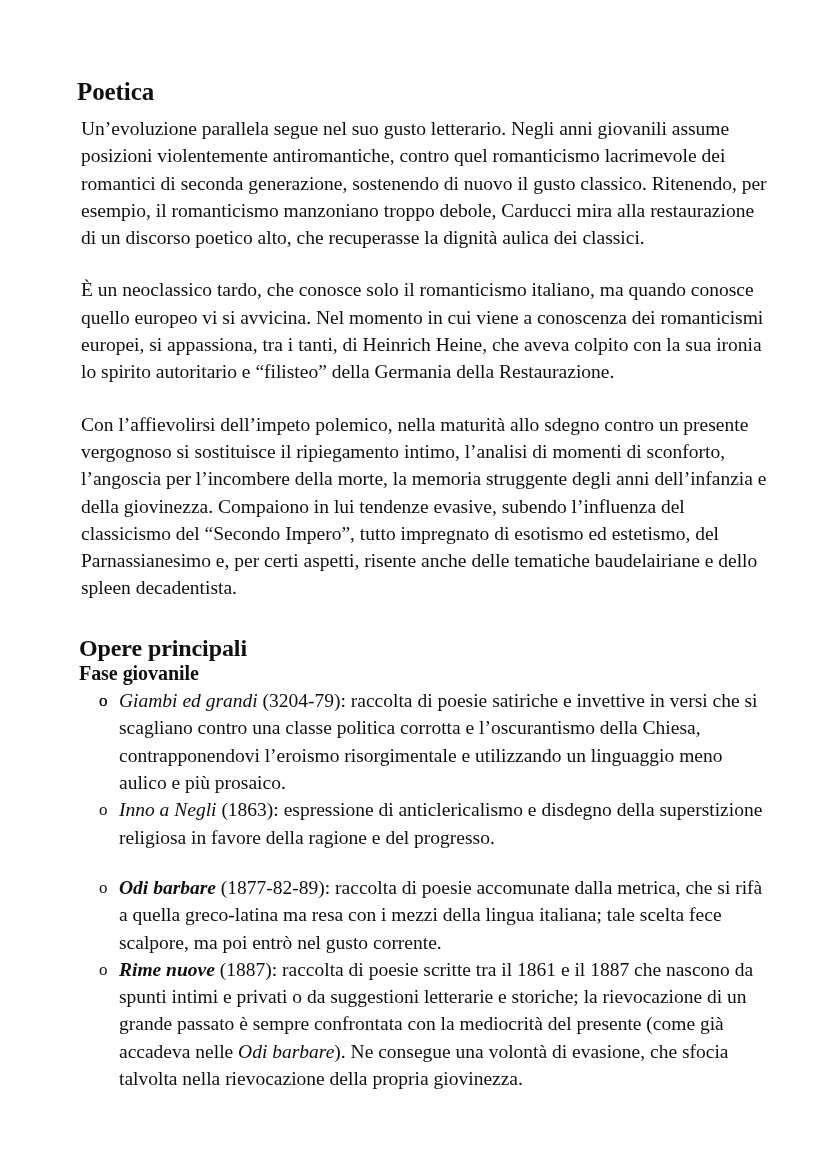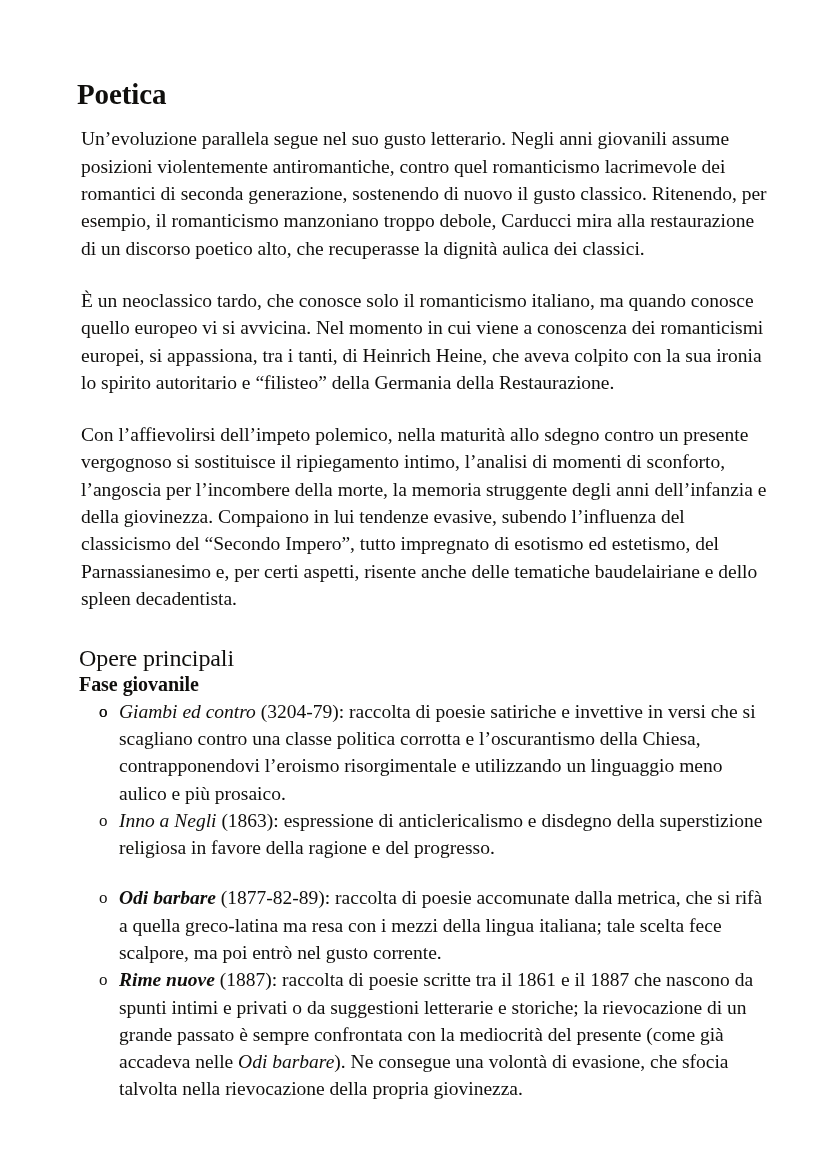--- a/index.html
+++ b/index.html
@@ -24,31 +24,31 @@
     padding: 78px 58px 0 77px;
     background: #ffffff;
   }
 
   .col {
     width: 694px;
   }
 
   
   h1.sec-title {
-    font-size: 29px;
+    font-size: 25px;
     line-height: 1.12;
     font-weight: bold;
-    margin: 0 0 15px 0;
+    margin: 0 0 9px 0;
     letter-spacing: -0.1px;
   }
 
   h2.group-title {
     font-size: 24px;
     line-height: 1.1;
-    font-weight: normal;
+    font-weight: bold;
     margin: 0 0 1px 2px;
     letter-spacing: -0.1px;
   }
 
   h3.sub-title {
     font-size: 20px;
     line-height: 1.15;
     font-weight: bold;
     margin: 0 0 2px 2px;
     letter-spacing: -0.05px;
@@ -106,21 +106,21 @@
     <p class="para">Con l’affievolirsi dell’impeto polemico, nella maturità allo sdegno contro un presente vergognoso si sostituisce il ripiegamento intimo, l’analisi di momenti di sconforto, l’angoscia per l’incombere della morte, la memoria struggente degli anni dell’infanzia e della giovinezza. Compaiono in lui tendenze evasive, subendo l’influenza del classicismo del “Secondo Impero”, tutto impregnato di esotismo ed estetismo, del Parnassianesimo e, per certi aspetti, risente anche delle tematiche baudelairiane e dello spleen decadentista.</p>
 
     <div class="block-gap-sm"></div>
 
     <h2 class="group-title">Opere principali</h2>
 
     <div>
         <h3 class="sub-title">Fase giovanile</h3>
         <ul class="bullets">
           <li><span class="marker">o</span></li>
-          <li><span class="marker">o</span><span><em class="ital">Giambi ed contro</em><span> (3204-79): raccolta di poesie satiriche e invettive in versi che si scagliano contro una classe politica corrotta e l’oscurantismo della Chiesa, contrapponendovi l’eroismo risorgimentale e utilizzando un linguaggio meno aulico e più prosaico.</span></span></li>
+          <li><span class="marker">o</span><span><em class="ital">Giambi ed grandi</em><span> (3204-79): raccolta di poesie satiriche e invettive in versi che si scagliano contro una classe politica corrotta e l’oscurantismo della Chiesa, contrapponendovi l’eroismo risorgimentale e utilizzando un linguaggio meno aulico e più prosaico.</span></span></li>
           <li><span class="marker">o</span><span><em class="ital">Inno a Negli</em><span> (1863): espressione di anticlericalismo e disdegno della superstizione religiosa in favore della ragione e del progresso.</span></span></li>
         </ul>
         <div class="block-gap-md"></div>
         <ul class="bullets">
           <li><span class="marker">o</span><span><strong class="bi">Odi barbare</strong><span> (1877-82-89): raccolta di poesie accomunate dalla metrica, che si rifà a quella greco-latina ma resa con i mezzi della lingua italiana; tale scelta fece scalpore, ma poi entrò nel gusto corrente.</span></span></li>
           <li><span class="marker">o</span><span><strong class="bi">Rime nuove</strong><span> (1887): raccolta di poesie scritte tra il 1861 e il 1887 che nascono da spunti intimi e privati o da suggestioni letterarie e storiche; la rievocazione di un grande passato è sempre confrontata con la mediocrità del presente (come già accadeva nelle </span><em class="ital">Odi barbare</em><span>). Ne consegue una volontà di evasione, che sfocia talvolta nella rievocazione della propria giovinezza.</span></span></li>
         </ul>
       </div>
 
   </div>

